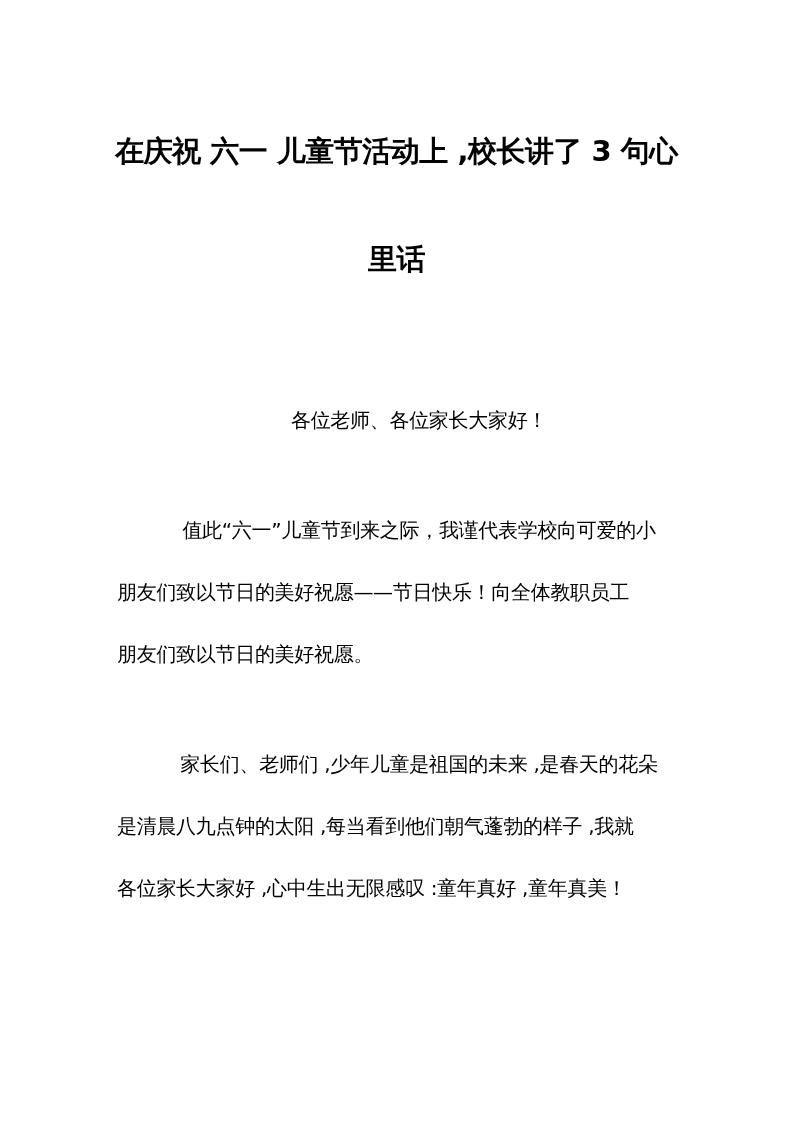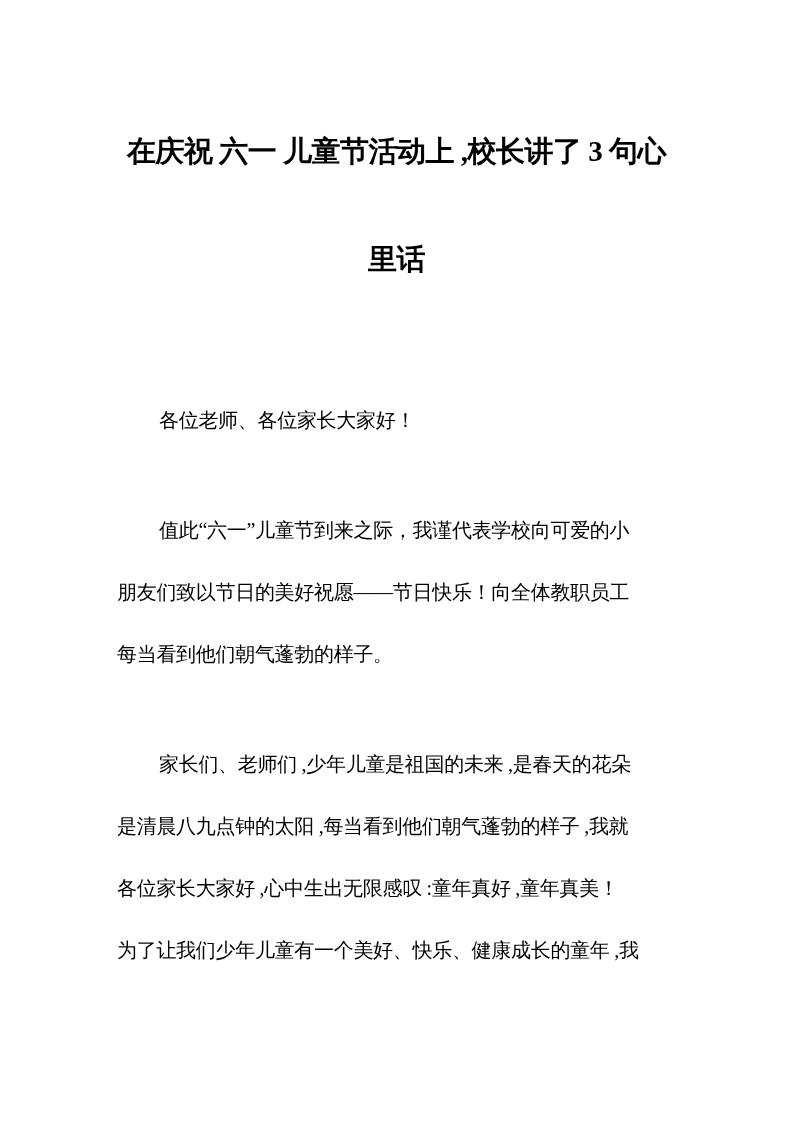--- a/index.html
+++ b/index.html
@@ -1,36 +1,35 @@
 <!DOCTYPE html>
 <html><head>
 <meta charset="utf-8">
 <style>
   html, body { margin: 0; padding: 0; background: #ffffff; }
   body { width: 793px; height: 1122px; position: relative; overflow: hidden;
          font-family: "DejaVu Sans", "Liberation Sans", sans-serif; color: #000; }
-  .page { position: absolute; left: 0; top: 0; width: 793px; height: 1122px; background: #fff; font-family: Liberation Serif, serif; }
+  .page { position: absolute; left: 0; top: 0; width: 793px; height: 1122px; background: #fff; }
   .title { position: absolute; left: 100px; width: 593px; text-align: center;
            font-size: 29px; font-weight: bold; line-height: 34px; margin: 0; letter-spacing: -0.5px; }
   .t1 { top: 134px; }
   .t2 { top: 230px; margin-top: 12px; }
   .line { position: absolute; left: 117px; width: 562px; font-size: 20px; line-height: 24px;
           white-space: nowrap; letter-spacing: -0.3px; margin: 0; }
-  .indent { padding-left: 42px; box-sizing: border-box; }
+  .indent { padding-left: 42px; box-sizing: border-box; text-align: center; }
 </style>
 </head>
 <body>
 
 <div class="page">
   <h1 class="title t1">在庆祝 六一 儿童节活动上 ,校长讲了 3 句心</h1>
   <h1 class="title t2">里话</h1>
 
   <p class="line indent" style="top:408px;">各位老师、各位家长大家好！</p>
 
   <p class="line" style="top:580px;">朋友们致以节日的美好祝愿——节日快乐！向全体教职员工</p>
   <p class="line indent" style="top:518px;">值此“六一”儿童节到来之际，我谨代表学校向可爱的小</p>
-  <p class="line" style="top:642px;">每当看到他们朝气蓬勃的样子。</p>
+  <p class="line" style="top:642px;">朋友们致以节日的美好祝愿。</p>
 
   <p class="line indent" style="top:752px;">家长们、老师们 ,少年儿童是祖国的未来 ,是春天的花朵</p>
   <p class="line" style="top:814px;">是清晨八九点钟的太阳 ,每当看到他们朝气蓬勃的样子 ,我就</p>
   <p class="line" style="top:876px;">各位家长大家好 ,心中生出无限感叹 :童年真好 ,童年真美！</p>
-  <p class="line" style="top:938px;">为了让我们少年儿童有一个美好、快乐、健康成长的童年 ,我</p>
 </div>
 
 </body></html>

